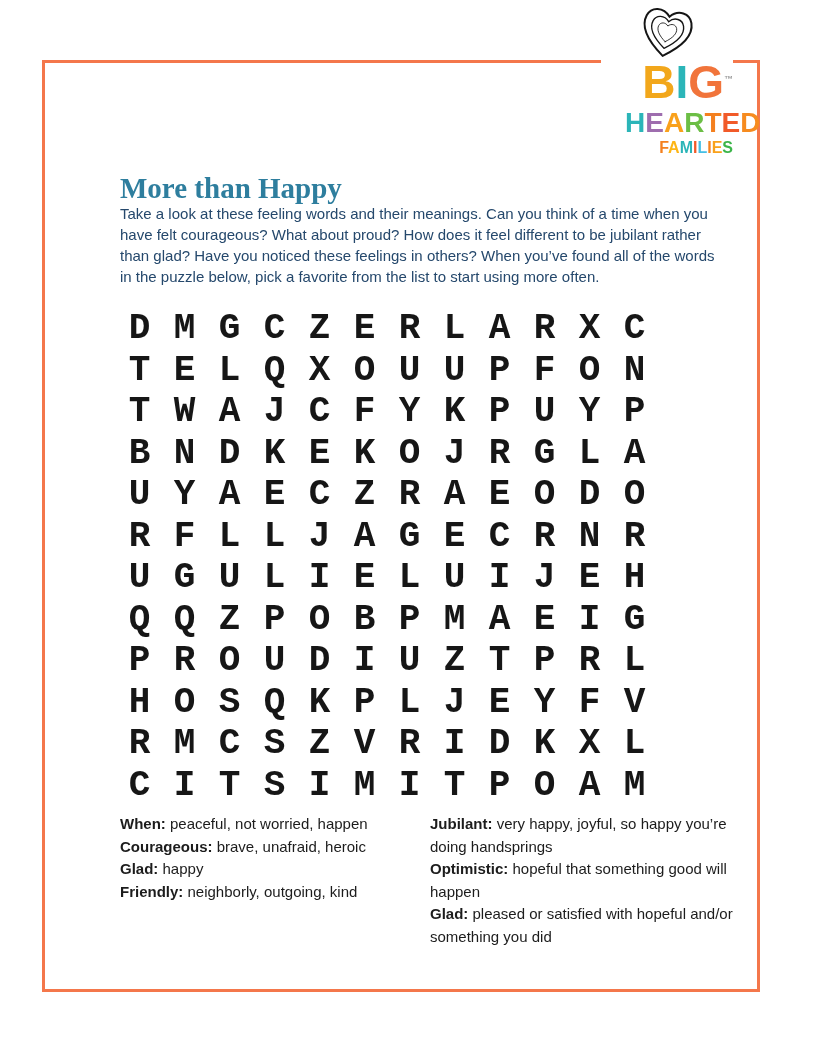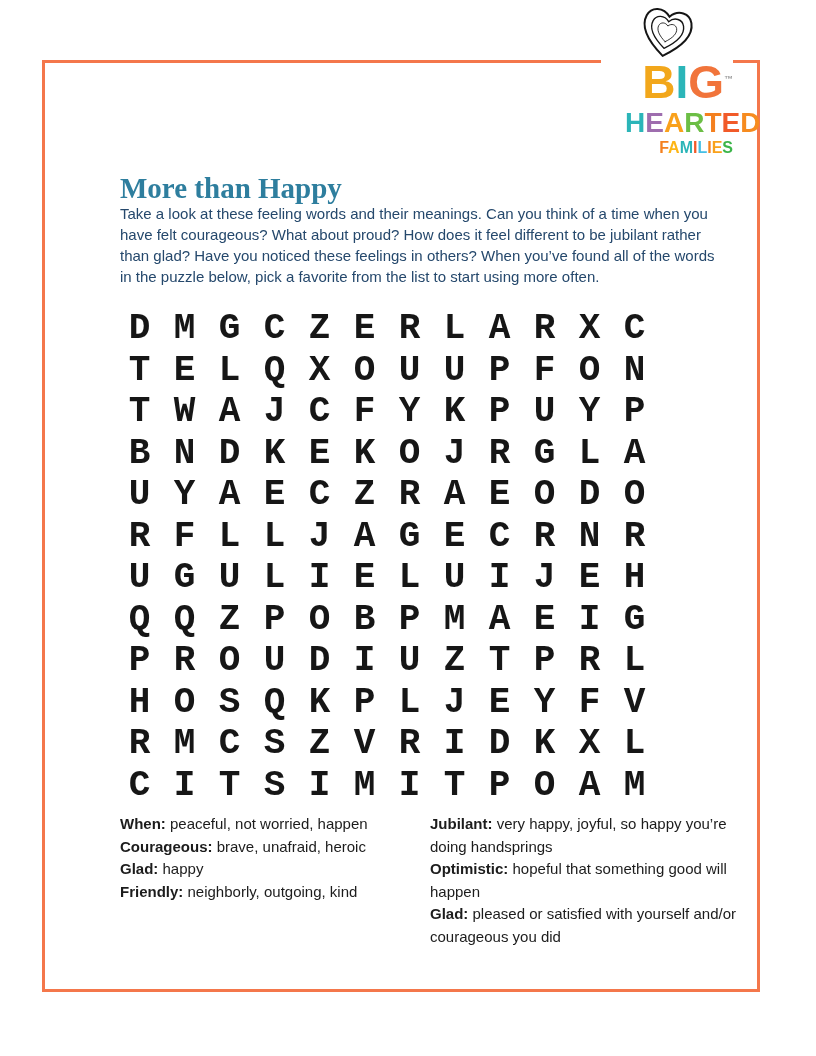--- a/index.html
+++ b/index.html
@@ -216,16 +216,16 @@
 
   <div class="defs defs-left">
       <p class="def"><b>When:</b><span> peaceful, not worried, happen</span></p>
       <p class="def"><b>Courageous:</b><span> brave, unafraid, heroic</span></p>
       <p class="def"><b>Glad:</b><span> happy</span></p>
       <p class="def"><b>Friendly:</b><span> neighborly, outgoing, kind</span></p>
     </div>
   <div class="defs defs-right">
       <p class="def"><b>Jubilant:</b><span> very happy, joyful, so happy you’re doing handsprings</span></p>
       <p class="def"><b>Optimistic:</b><span> hopeful that something good will happen</span></p>
-      <p class="def"><b>Glad:</b><span> pleased or satisfied with yourself and/or courageous you did</span></p>
+      <p class="def"><b>Glad:</b><span> pleased or satisfied with hopeful and/or something you did</span></p>
     </div>
 
 </div>
 
 </body></html>

